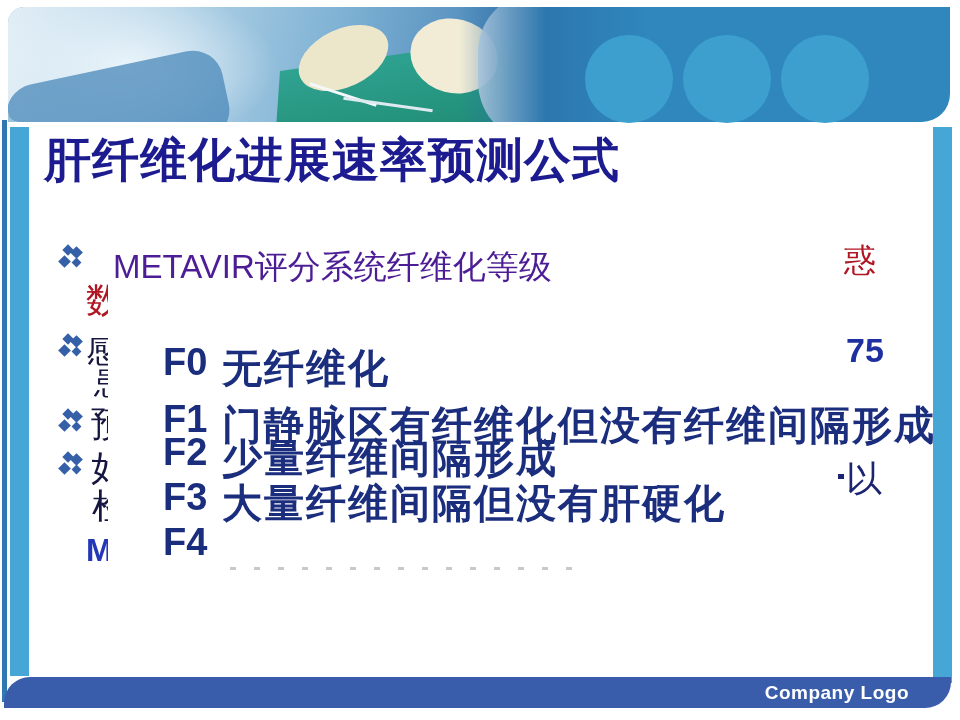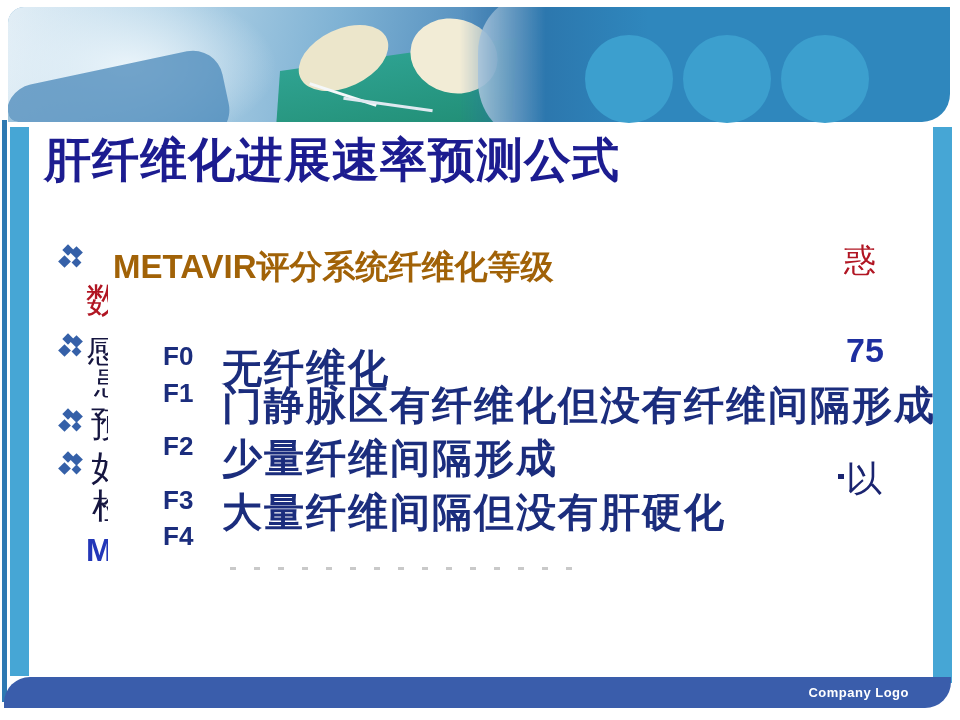--- a/index.html
+++ b/index.html
@@ -54,33 +54,33 @@
   .frag{position:absolute;overflow:hidden;white-space:nowrap;line-height:1.1;height:44px;}
   .red{color:#B11623;}
   .dark{color:#161640;}
   .navy{color:#1A2470;}
   .bluebold{color:#1E2FA0;font-weight:bold;}
   .mfrag{color:#2337B8;font-weight:bold;}
   .dot{position:absolute;left:838px;top:474px;width:6px;height:5px;background:#1A2470;}
 
   
   .overlay{position:absolute;left:108px;top:233px;width:730px;height:350px;background:#ffffff;}
-  .ov-head{position:absolute;left:5px;top:12px;font-size:33px;font-weight:bold;color:#a16207;white-space:nowrap;}
+  .ov-head{position:absolute;left:5px;top:12px;font-size:33px;font-weight:normal;color:#4c1d95;white-space:nowrap;}
   .ov-row{position:absolute;left:0;width:730px;height:40px;}
-  .ov-grade{position:absolute;left:55px;top:0;font-size:26px;font-weight:bold;color:#1B2D7D;text-align:center;}
+  .ov-grade{position:absolute;left:55px;top:0;font-size:38px;font-weight:bold;color:#1B2D7D;text-align:center;}
   .ov-desc{position:absolute;left:114px;top:0;font-size:40px;font-weight:bold;letter-spacing:2px;
            color:#1B2D7D;white-space:nowrap;}
   .remnant{position:absolute;left:122px;top:334px;width:358px;height:3px;
            background:repeating-linear-gradient(90deg,#c9c9c9 0 6px,transparent 6px 24px);}
 
   
   .footer{position:absolute;left:4px;top:677px;width:947px;height:31px;background:#3A5DAB;
           border-radius:26px 0 26px 0;}
   .footer span{display:block;text-align:right;padding-right:42px;line-height:31px;
-               font-size:13px;font-weight:bold;letter-spacing:.5px;color:#ffffff;}
+               font-size:19px;font-weight:bold;letter-spacing:.5px;color:#ffffff;}
 </style>
 </head>
 <body>
 
 <div id="slide">
 
   <div class="left-line"></div>
 
   <div class="band">
     <div class="photo">
@@ -142,29 +142,29 @@
   <span class="dot"></span>
   <span class="frag navy" style="left:846px;top:459px;font-size:36px;width:42px;">以</span>
 
   <div class="overlay">
     <div class="ov-head">METAVIR评分系统纤维化等级</div>
 
     <div class="ov-row" style="top:108px;">
       <span class="ov-grade">F0</span>
       <span class="ov-desc">无纤维化</span>
     </div>
-    <div class="ov-row" style="top:145px;">
+    <div class="ov-row" style="top:165px;">
       <span class="ov-grade">F1</span>
       <span class="ov-desc">门静脉区有纤维化但没有纤维间隔形成</span>
     </div>
     <div class="ov-row" style="top:198px;">
       <span class="ov-grade">F2</span>
       <span class="ov-desc">少量纤维间隔形成</span>
     </div>
-    <div class="ov-row" style="top:243px;margin-top:9px;">
+    <div class="ov-row" style="top:243px;">
       <span class="ov-grade">F3</span>
       <span class="ov-desc">大量纤维间隔但没有肝硬化</span>
     </div>
     <div class="ov-row" style="top:288px;">
       <span class="ov-grade">F4</span>
     </div>
 
     <div class="remnant"></div>
   </div>
 

